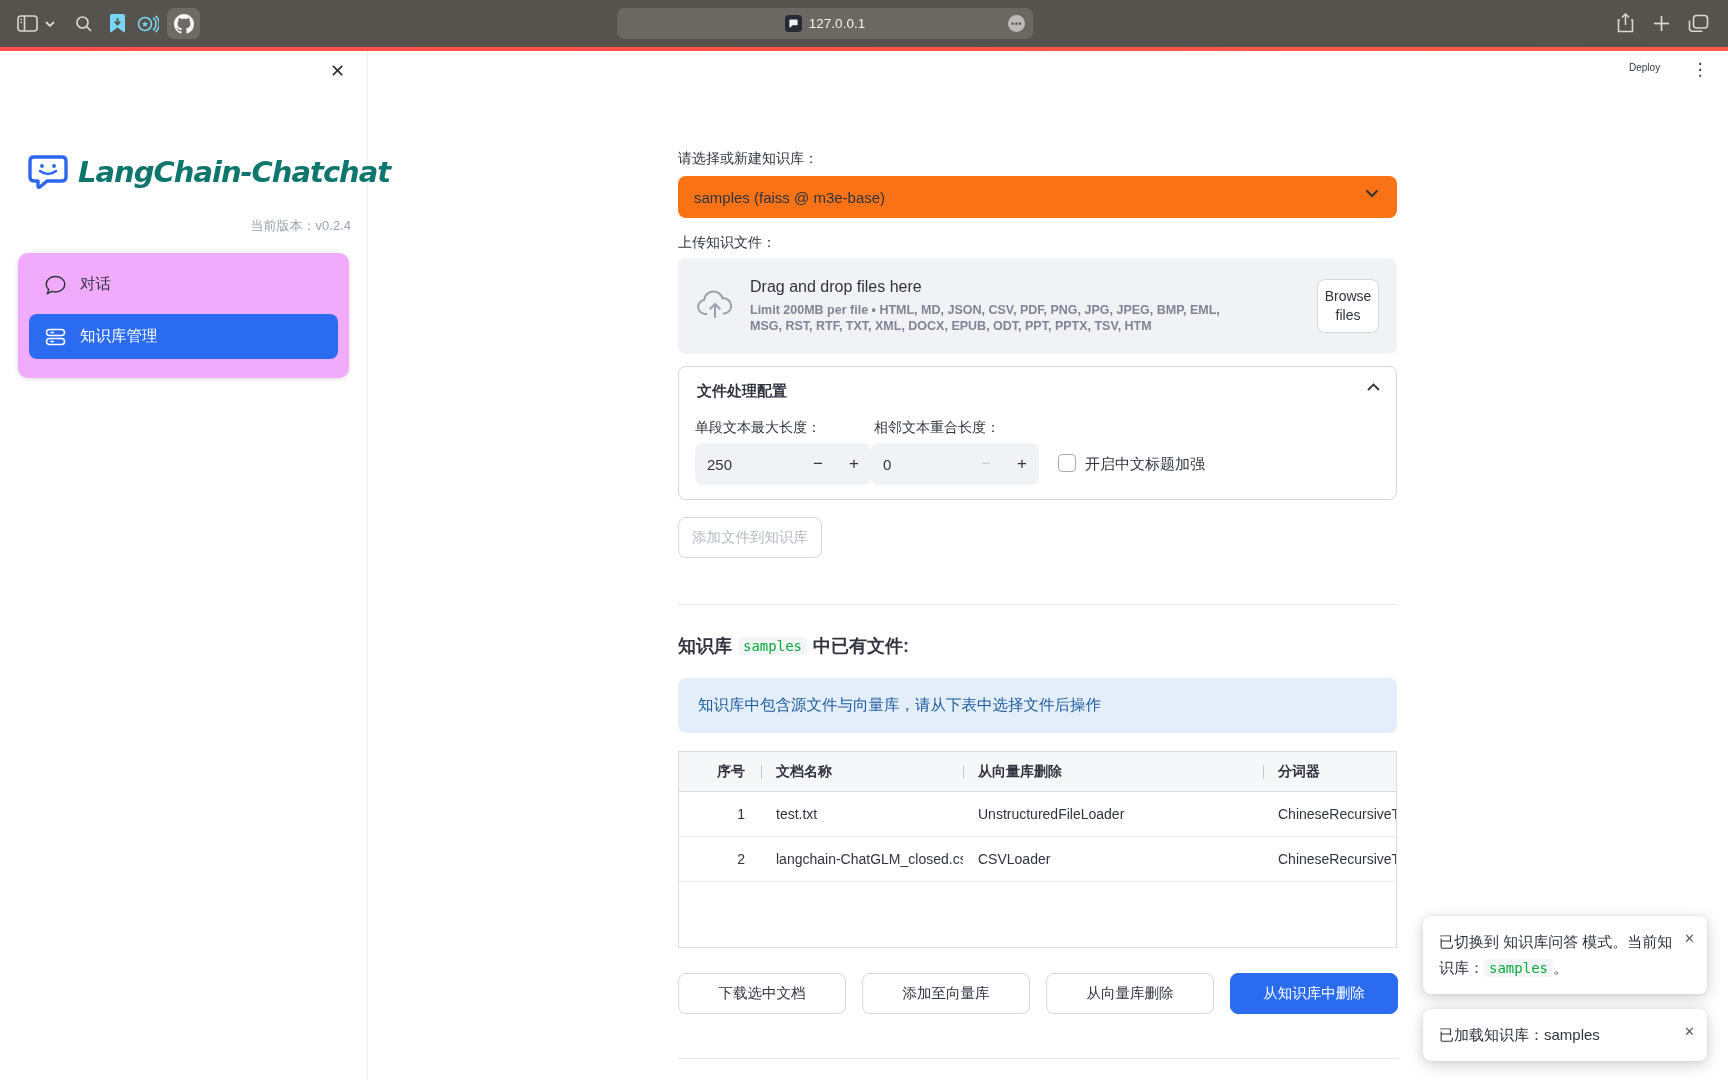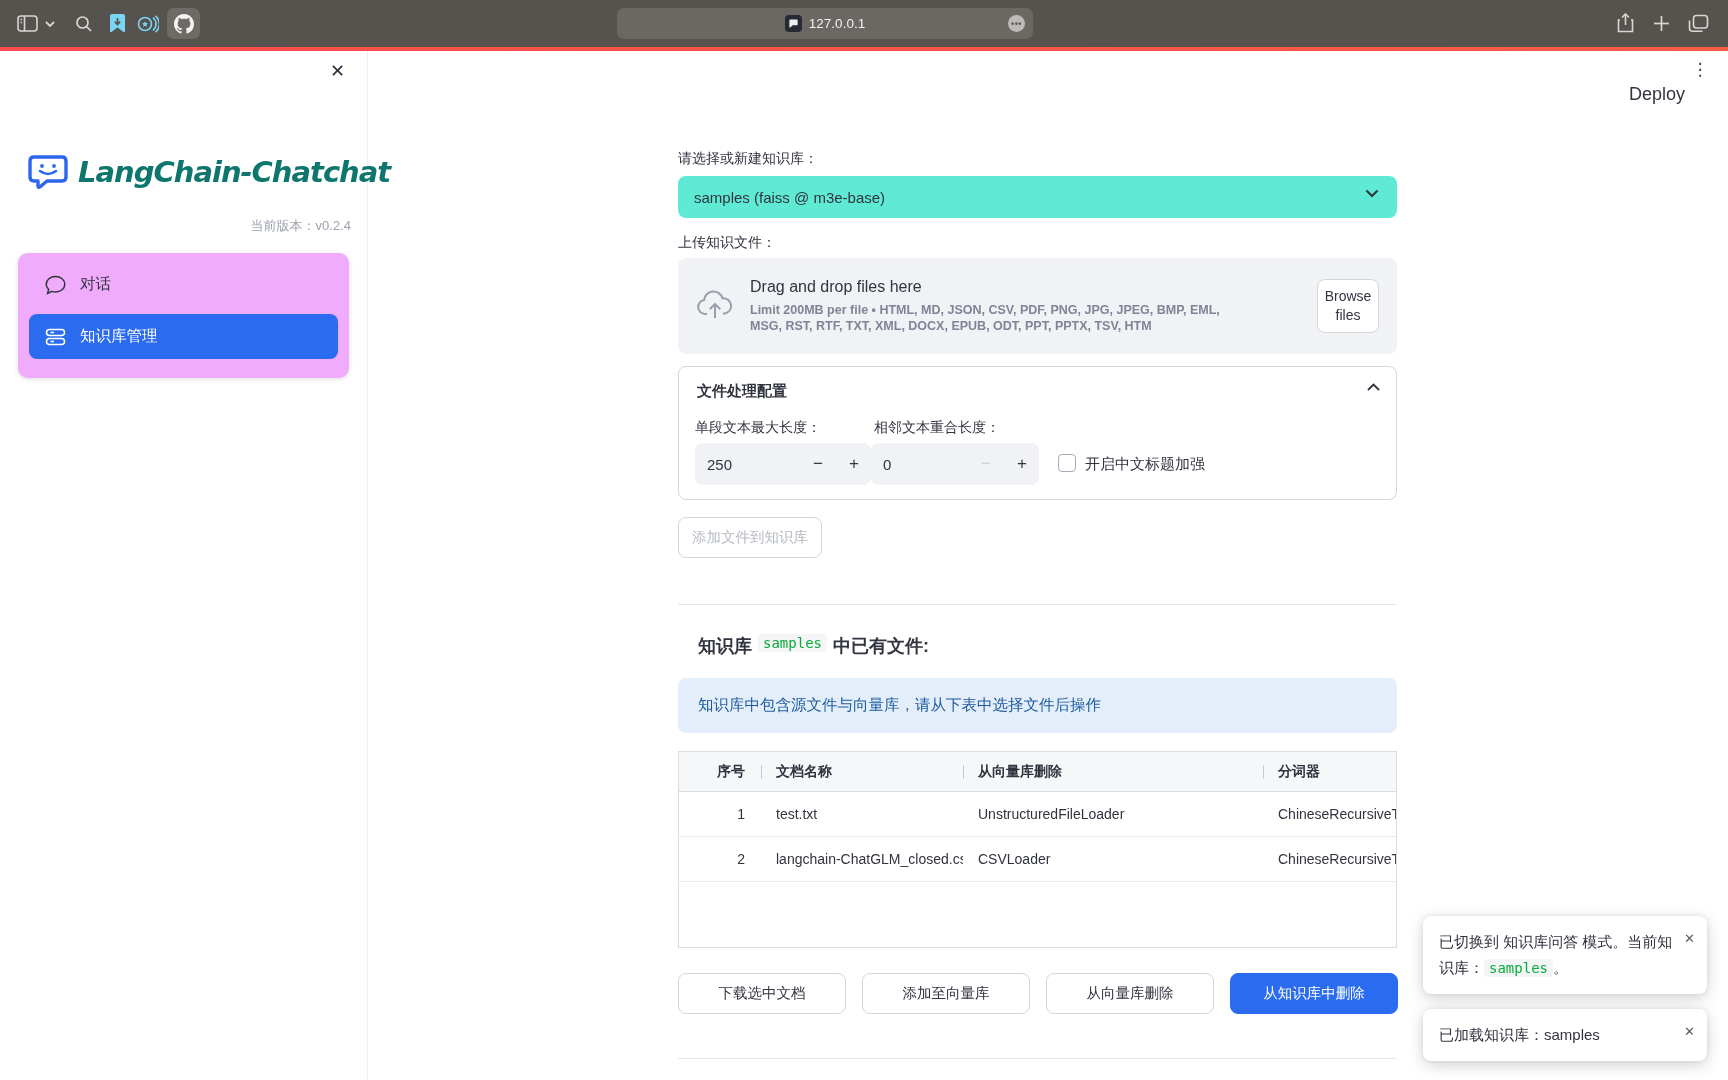--- a/index.html
+++ b/index.html
@@ -15,36 +15,36 @@
   .urlbar .addr { color:#F2F1F0; font-size:13.5px; }
   .url-more { position:absolute; right:8px; top:7px; width:17px; height:17px; border-radius:50%; background:#BDBBB9; display:flex; align-items:center; justify-content:center; color:#56524E; font-size:9px; letter-spacing:.5px; font-weight:bold; }
   .tabbox { position:absolute; left:167px; top:8px; width:33px; height:31px; background:#6E6A66; border-radius:7px; display:flex; align-items:center; justify-content:center; }
 
   
   .accent { position:absolute; left:0; top:47px; width:1728px; height:4px; background:linear-gradient(90deg,#FF4B4B,#FB5A45); }
 
   .page { position:absolute; left:0; top:51px; width:1728px; height:1029px; background:#fff; }
 
   
-  .deploy { position:absolute; left:1629px; top:11px; font-size:18px; color:#31333F; cursor:pointer;margin-top:22px; }
+  .deploy { position:absolute; left:1629px; top:11px; font-size:10px; color:#31333F; cursor:pointer; }
   .kebab { position:absolute; left:1688px; top:7px; width:24px; height:24px; text-align:center; font-size:17px; color:#31333F; line-height:24px; cursor:pointer; }
 
   
   .sidebar { position:absolute; left:0; top:0; width:368px; height:1029px; background:#fff; border-right:1px solid #EDEEF1; }
   .close-x { position:absolute; right:22px; top:9px; font-size:18px; color:#31333F; cursor:pointer; line-height:22px; }
   .logo-row { position:absolute; left:28px; top:103px; display:flex; align-items:center; gap:10px; }
   .logo-text { font-size:29px; font-weight:bold; font-style:italic; color:#0f766e; letter-spacing:-1px; font-family:"DejaVu Sans",sans-serif; white-space:nowrap; }
   .version { position:absolute; right:16px; top:166px; font-size:13px; color:#9CA3AE; }
   .menu-card { position:absolute; left:18px; top:202px; width:331px; height:125px; background:#f0abfc; border-radius:10px; box-shadow:0 1px 5px rgba(0,0,0,.14); padding:9px 11px;text-align:right; }
   .menu-item { height:45px; display:flex; align-items:center; gap:14px; padding:0 16px; border-radius:8px; font-size:15.5px; cursor:pointer; }
   .menu-item.active { background:#2B6BF0; color:#fff; margin-top:7px; }
 
   
   .lbl { position:absolute; font-size:14px; color:#31333F; }
-  .selectbox { position:absolute; left:678px; top:125px; width:719px; height:42px; background:#5eead4; border-radius:8px; display:flex; align-items:center; padding:0 16px; font-size:15px; cursor:pointer; }
+  .selectbox { position:absolute; left:678px; top:125px; width:719px; height:42px; background:#f97316; border-radius:8px; display:flex; align-items:center; padding:0 16px; font-size:15px; cursor:pointer; }
   .selectbox .chev { position:absolute; right:18px; top:13px; }
 
   .dropzone { position:absolute; left:678px; top:207px; width:719px; height:96px; background:#F0F2F6; border-radius:8px; display:flex; align-items:center; padding:0 18px; }
   .dz-icon { width:38px; height:38px; margin-right:16px; flex:none; }
   .dz-texts { flex:1; min-width:0; }
   .dz-title { font-size:16px; color:#31333F; margin-bottom:6px; }
   .dz-limit { font-size:12.5px; color:#808495; line-height:16px; max-width:485px;font-weight:bold; }
   .browse-btn { flex:none; width:62px; min-height:54px; background:#fff; border:1px solid #D5D6D8; border-radius:8px; font-size:14px; color:#31333F; display:flex; align-items:center; justify-content:center; text-align:center; line-height:19px; padding:6px; cursor:pointer; }
 
   .expander { position:absolute; left:678px; top:315px; width:719px; height:134px; border:1px solid #D5D6D8; border-radius:8px; }
@@ -55,21 +55,21 @@
   .numbox { position:absolute; top:76px; height:42px; background:#F0F2F6; border-radius:8px; display:flex; align-items:center; padding:0 12px; font-size:15px; }
   .step { position:absolute; top:0; width:30px; height:42px; text-align:center; line-height:42px; font-size:17px; color:#31333F; cursor:pointer; }
   .step.dis { color:#C9CFDB; cursor:default; }
   .cbx { position:absolute; left:379px; top:87px; width:18px; height:18px; background:#fff; border:1.6px solid #A6ABB7; border-radius:4px; cursor:pointer; }
   .cbx-lbl { position:absolute; left:406px; top:88px; font-size:15px; }
 
   .add-btn { position:absolute; left:678px; top:466px; height:41px; padding:0 13px; background:#fff; border:1px solid #D5D6D8; border-radius:8px; font-size:14.5px; color:#B4B9C2; display:flex; align-items:center; cursor:default; }
 
   .divider { position:absolute; left:678px; width:719px; height:1px; background:#E6E7EA; }
 
-  .kb-heading { position:absolute; left:678px; top:583px; font-size:18px; font-weight:bold; display:flex; align-items:flex-start; gap:6px;margin-left:20px; }
+  .kb-heading { position:absolute; left:678px; top:583px; font-size:18px; font-weight:bold; display:flex; align-items:center; gap:6px; }
   .code { font-family:"DejaVu Sans Mono","Liberation Mono",monospace; color:#09AB3B; background:#F4F5F7; border-radius:4px; padding:1px 5px; font-size:14px; font-weight:normal; }
 
   .infobox { position:absolute; left:678px; top:627px; width:719px; height:55px; background:#E4EEFB; border-radius:8px; display:flex; align-items:center; padding:0 20px; font-size:15.5px; color:#1D5C9E; }
 
   .dtable { position:absolute; left:678px; top:700px; width:719px; height:197px; border:1px solid #DADCE0; background:#fff; overflow:hidden; }
   .trow { display:grid; grid-template-columns:82px 202px 300px 1fr; }
   .thead { height:40px; background:#F6F7F8; border-bottom:1px solid #DADCE0; }
   .tcell { font-size:14px; display:flex; align-items:center; padding-left:15px; white-space:nowrap; overflow:hidden; position:relative; }
   .tcell.num { justify-content:flex-end; padding-right:16px; padding-left:0; }
   .thead .tcell { font-weight:bold; color:#31333F; }

